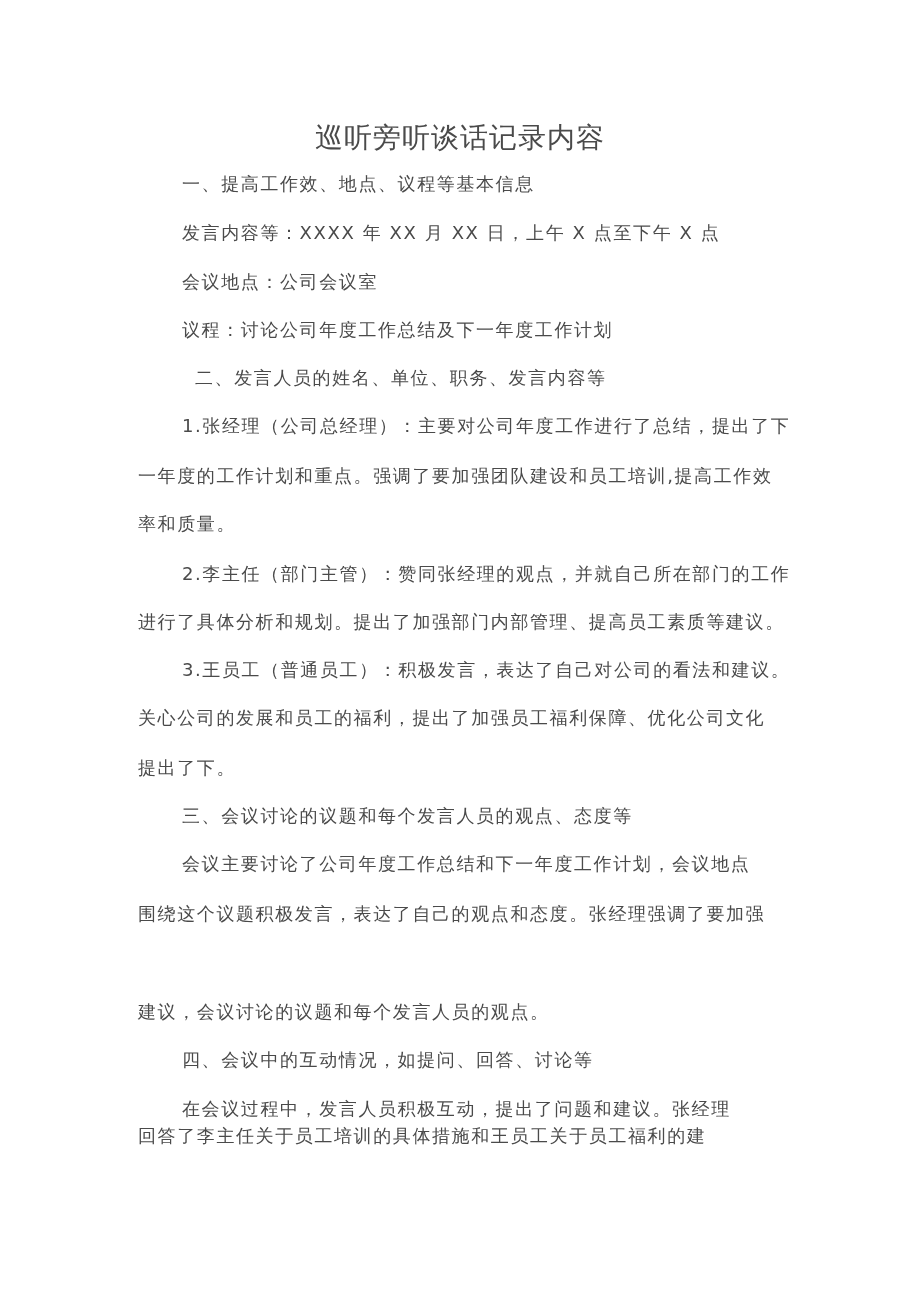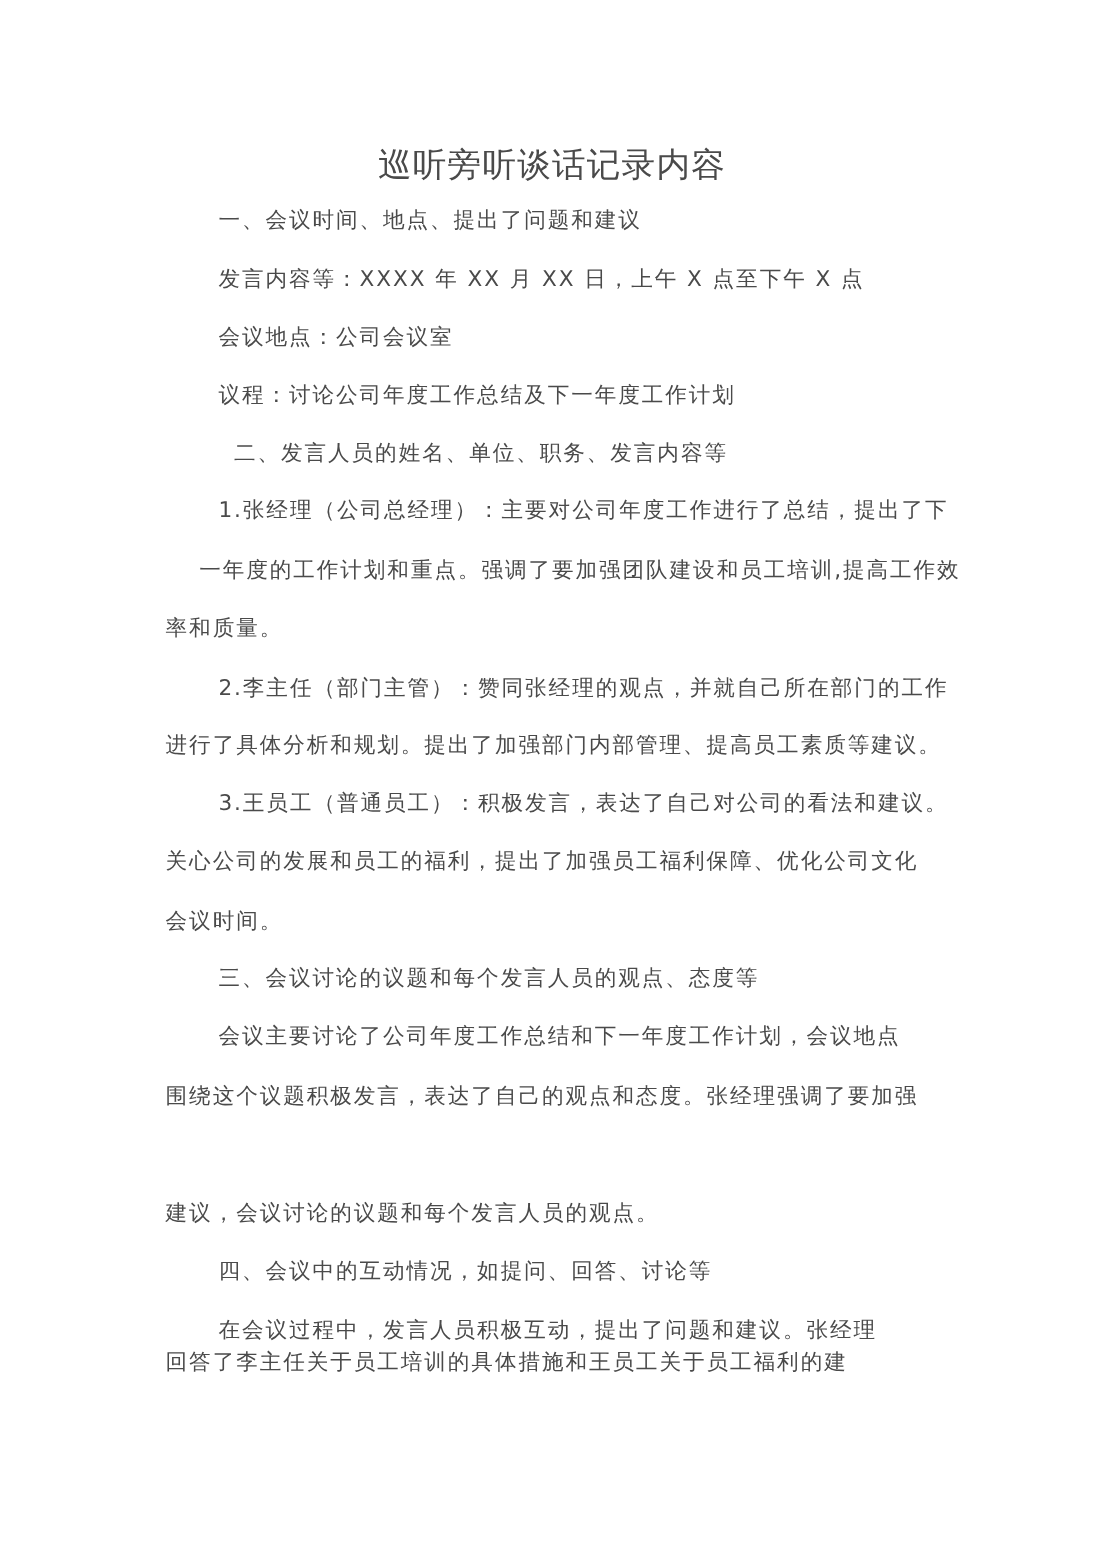--- a/index.html
+++ b/index.html
@@ -16,36 +16,36 @@
   .title { left: 0; width: 920px; text-align: center; font-size: 28px; letter-spacing: 1px; }
   .ind { left: 182px; }
   .full { left: 138px; }
 </style>
 </head>
 <body>
 
 <div class="page">
   <div class="line title" style="top:126px;">巡听旁听谈话记录内容</div>
 
-  <div class="line ind" style="top:172px;">一、会议时间、地点、提出了问题和建议</div>
+  <div class="line ind" style="top:172px;">一、提高工作效、地点、议程等基本信息</div>
   <div class="line ind" style="top:221px;">发言内容等：XXXX 年 XX 月 XX 日，上午 X 点至下午 X 点</div>
   <div class="line ind" style="top:270px;">会议地点：公司会议室</div>
   <div class="line ind" style="top:318px;">议程：讨论公司年度工作总结及下一年度工作计划</div>
 
   <div class="line ind" style="top:366px;margin-left:13px;">二、发言人员的姓名、单位、职务、发言内容等</div>
   <div class="line ind" style="top:414px;">1.张经理（公司总经理）：主要对公司年度工作进行了总结，提出了下</div>
-  <div class="line full" style="top:464px;margin-left:28px;">一年度的工作计划和重点。强调了要加强团队建设和员工培训,提高工作效</div>
+  <div class="line full" style="top:464px;">一年度的工作计划和重点。强调了要加强团队建设和员工培训,提高工作效</div>
   <div class="line full" style="top:512px;">率和质量。</div>
 
   <div class="line ind" style="top:562px;">2.李主任（部门主管）：赞同张经理的观点，并就自己所在部门的工作</div>
   <div class="line full" style="top:610px;">进行了具体分析和规划。提出了加强部门内部管理、提高员工素质等建议。</div>
 
   <div class="line ind" style="top:658px;">3.王员工（普通员工）：积极发言，表达了自己对公司的看法和建议。</div>
   <div class="line full" style="top:706px;">关心公司的发展和员工的福利，提出了加强员工福利保障、优化公司文化</div>
-  <div class="line full" style="top:756px;">会议时间。</div>
+  <div class="line full" style="top:756px;">提出了下。</div>
 
   <div class="line ind" style="top:804px;">三、会议讨论的议题和每个发言人员的观点、态度等</div>
   <div class="line ind" style="top:852px;">会议主要讨论了公司年度工作总结和下一年度工作计划，会议地点</div>
   <div class="line full" style="top:902px;">围绕这个议题积极发言，表达了自己的观点和态度。张经理强调了要加强</div>
   <div class="line full" style="top:1000px;">建议，会议讨论的议题和每个发言人员的观点。</div>
 
   <div class="line ind" style="top:1048px;">四、会议中的互动情况，如提问、回答、讨论等</div>
   <div class="line ind" style="top:1097px;">在会议过程中，发言人员积极互动，提出了问题和建议。张经理</div>
   <div class="line full" style="top:1124px;">回答了李主任关于员工培训的具体措施和王员工关于员工福利的建</div>
 </div>

